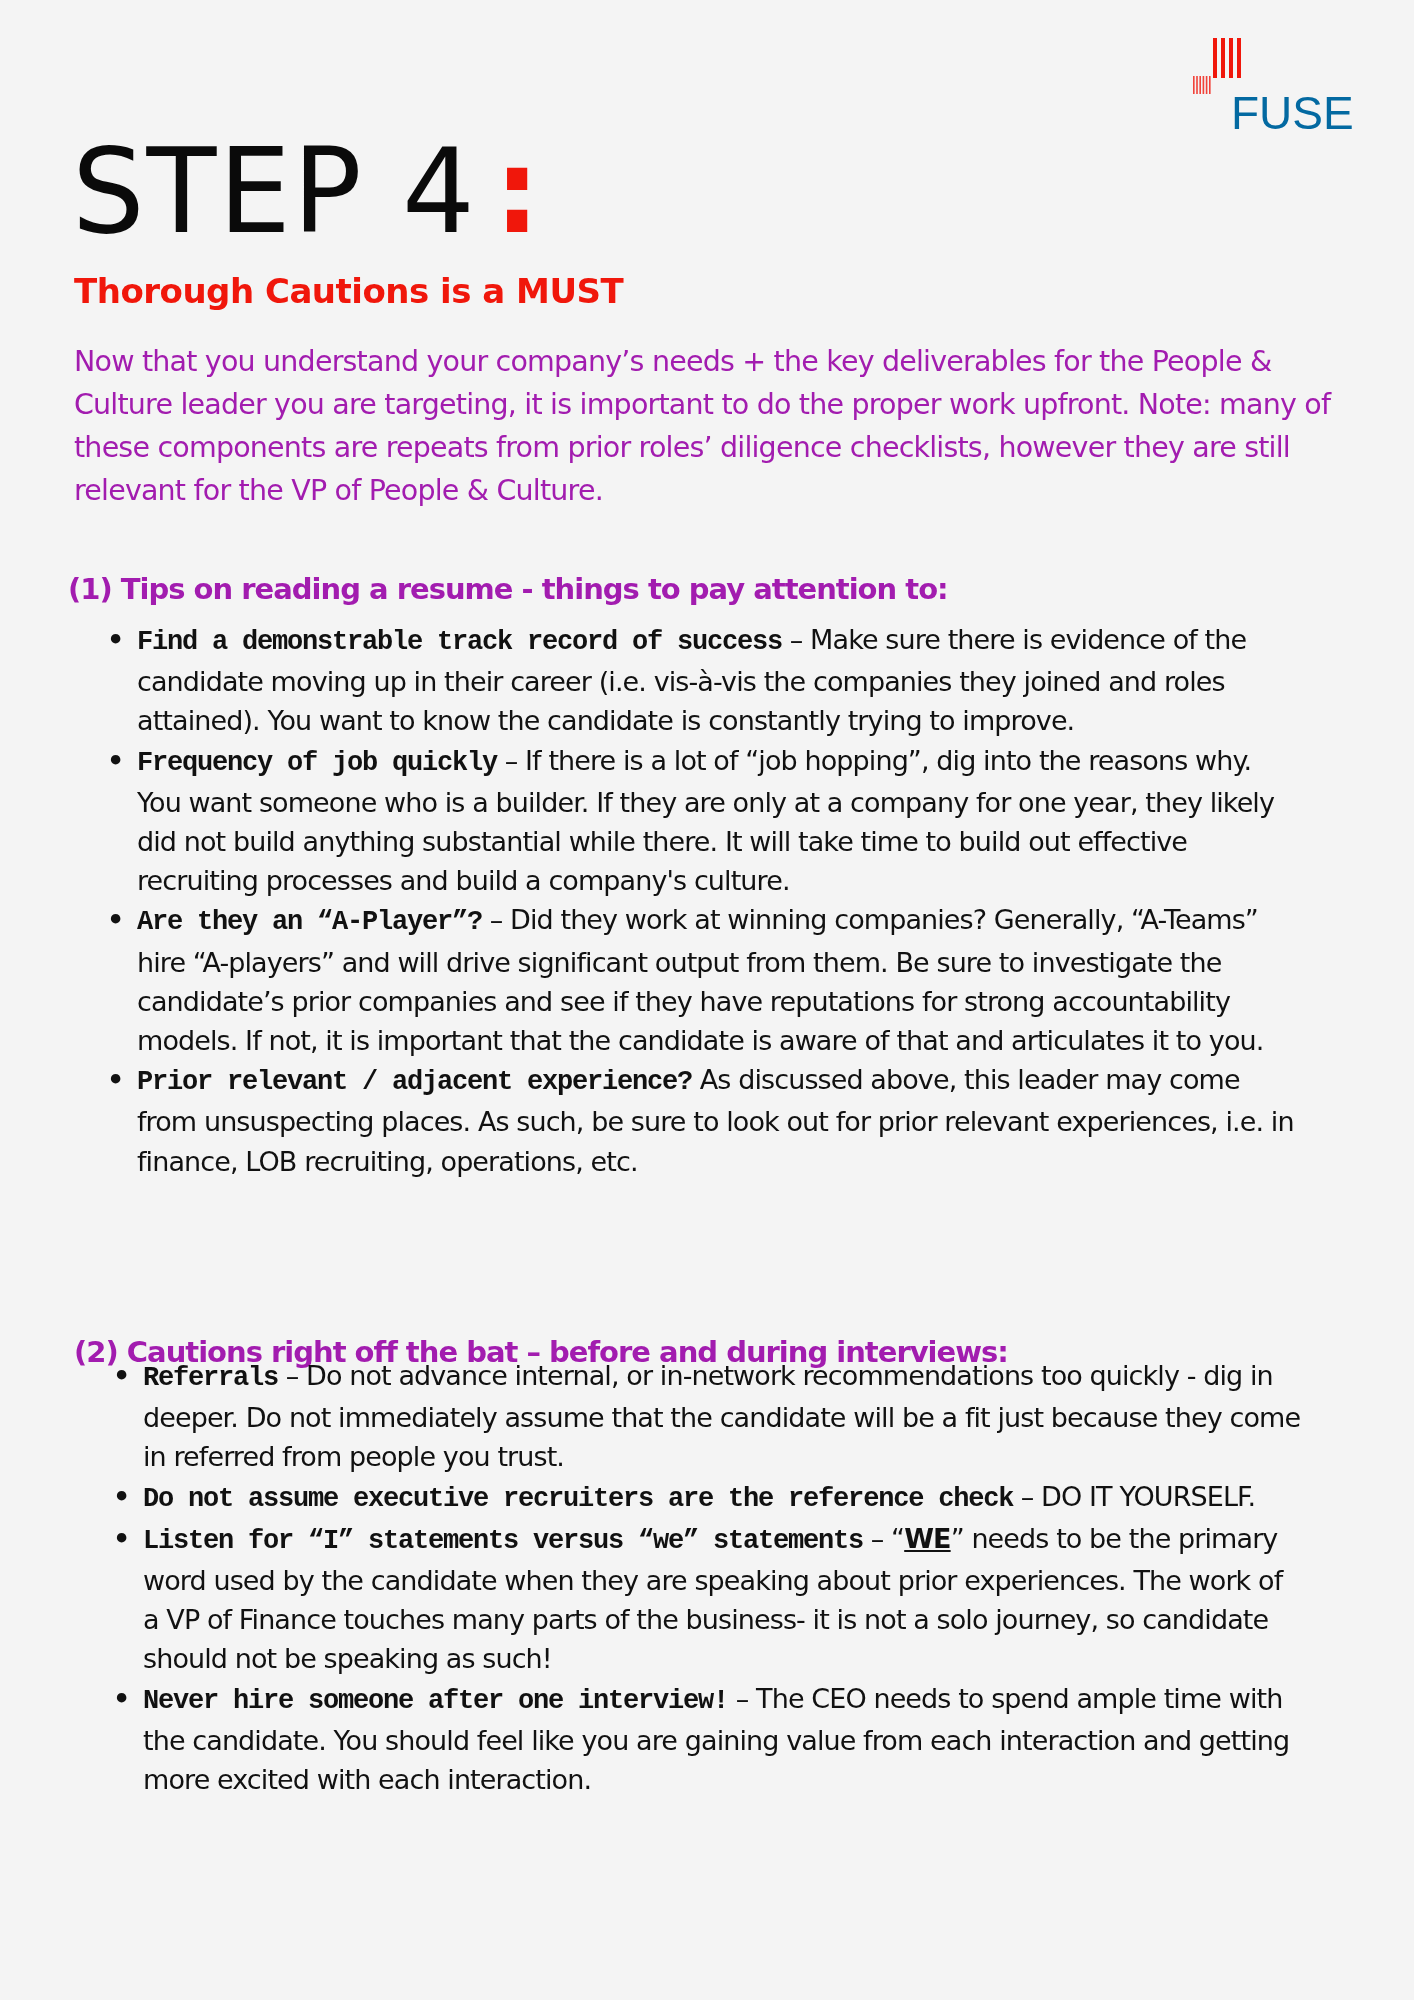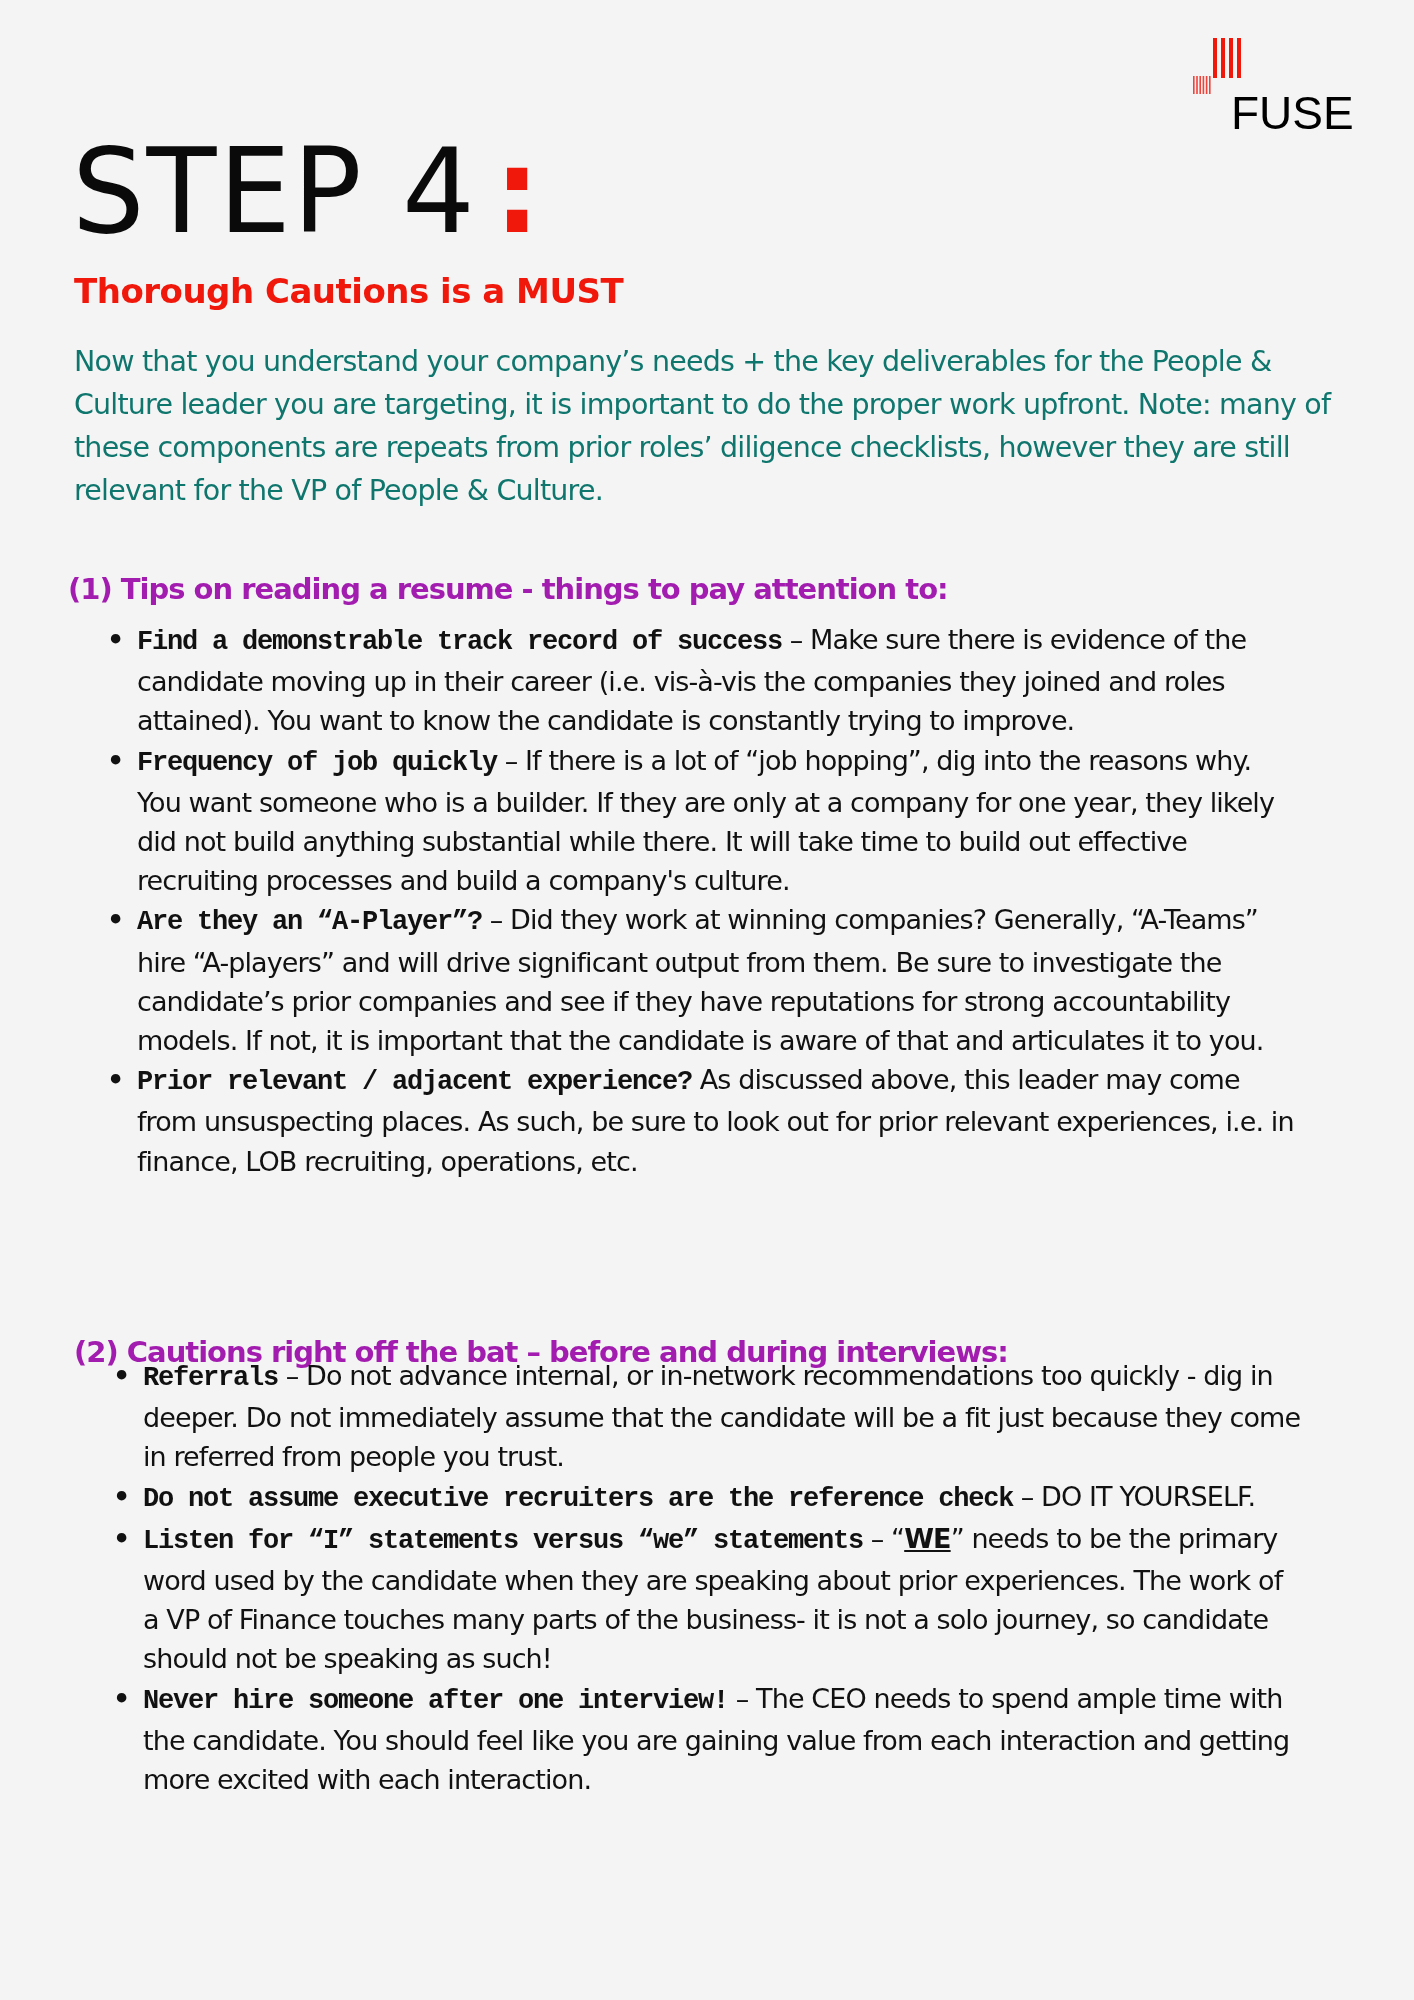--- a/index.html
+++ b/index.html
@@ -11,40 +11,40 @@
       position: relative;
       overflow: hidden;
     }
     .logo {
       position: absolute; left: 1193px; top: 38px; width: 160px; height: 95px;
     }
     .logo-bars { position: absolute; left: 0; top: 0; width: 60px; height: 60px; }
     .logo-text {
       position: absolute; left: 38px; top: 48px;
       font-family: "Liberation Sans", sans-serif;
-      font-size: 46px; color: #000000; letter-spacing: 0px;
+      font-size: 46px; color: #0369a1; letter-spacing: 0px;
     }
     .title {
       position: absolute; left: 72px; top: 132px;
       font-family: "DejaVu Sans", sans-serif;
       font-size: 118px; font-weight: 400; line-height: 1;
       color: #0a0a0a; letter-spacing: 2px; margin: 0;
       transform: scaleX(0.97); transform-origin: left;
     }
     .title .colon { color: #f0170b; margin-left: 18px; font-weight: 700; }
     .subtitle {
       position: absolute; left: 74px; top: 271px;
       font-family: "DejaVu Sans", sans-serif;
       font-size: 34px; font-weight: 700; color: #f0170b; margin: 0;
       letter-spacing: -0.5px;
     }
     .intro {
       position: absolute; left: 74px; top: 340px; width: 1270px;
       font-family: "DejaVu Sans", sans-serif;
-      font-size: 28.5px; line-height: 43px; color: #0f766e;
+      font-size: 28.5px; line-height: 43px; color: #a21caf;
       letter-spacing: -0.8px; margin: 0;
     }
     .section-heading {
       position: absolute;
       font-family: "DejaVu Sans", sans-serif;
       font-size: 29px; font-weight: 700; color: #a21caf;
       letter-spacing: -1px; margin: 0;
     }
     #h1 { left: 68px; top: 572px; }
     #h2 { left: 74px; top: 1307px; margin-top: 28px; }

